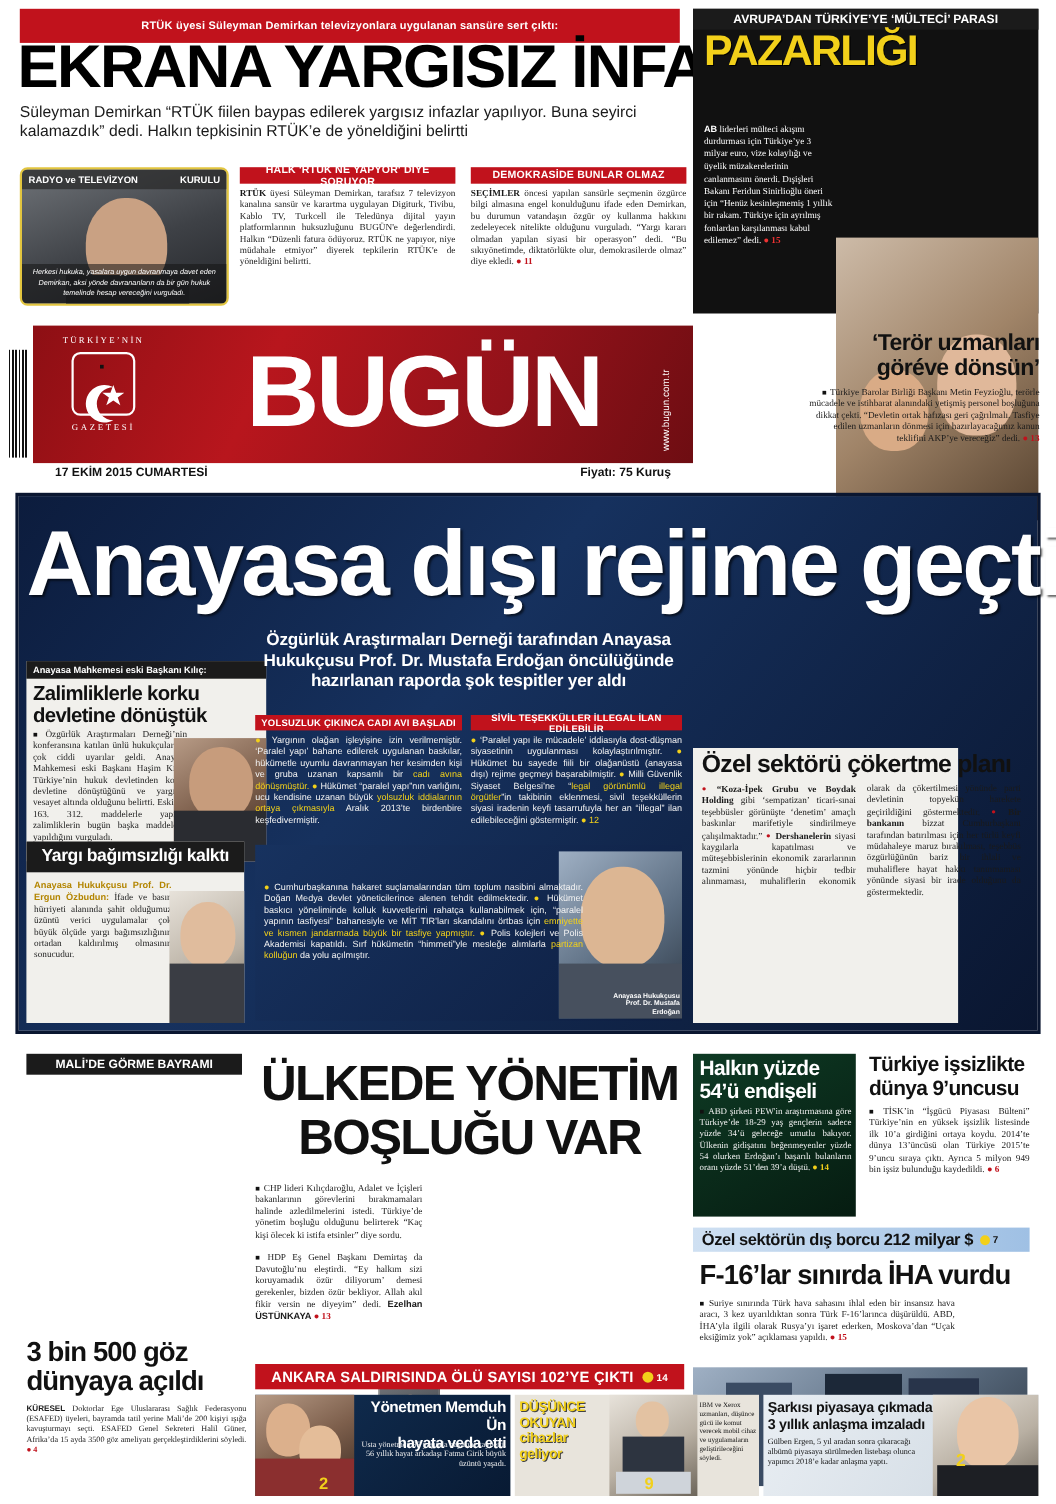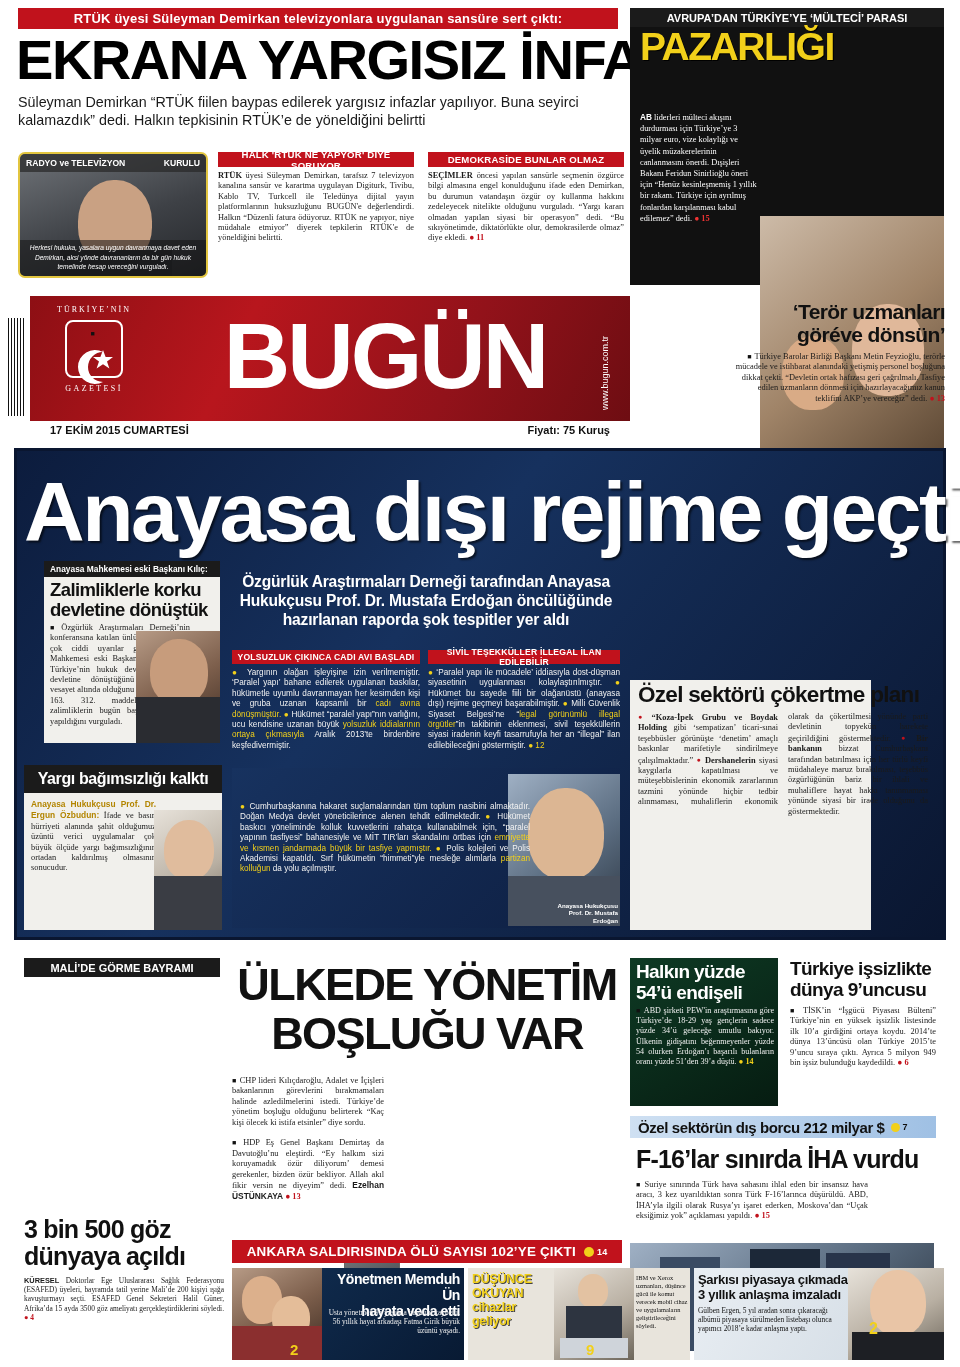--- a/index.html
+++ b/index.html
@@ -36,21 +36,21 @@
   .pgnum { color:#c1121c; font-weight:bold; }
 
   
   .photo { background:#8c8f93; overflow:hidden; position:relative; }
   .ph-grad1 { background:linear-gradient(160deg,#6f7378 0%,#3e4146 55%,#24262a 100%); }
   .ph-grad2 { background:linear-gradient(150deg,#b79b86 0%,#7d5f4c 50%,#3b2a21 100%); }
   .ph-grad3 { background:linear-gradient(140deg,#9fb0c4 0%,#5c6e82 55%,#2c3642 100%); }
   .ph-grad4 { background:linear-gradient(140deg,#cdbba8 0%,#a08468 50%,#56422f 100%); }
   .ph-grad6 { background:linear-gradient(150deg,#e7e2da 0%,#b9b0a3 55%,#6c655a 100%); }
   .face { position:absolute; border-radius:48% 48% 45% 45%; }
-  #top-kicker { left:18px; top:8px; width:600px; height:21px; font-size:13px; }
+  #top-kicker { left:18px; top:8px; width:600px; height:31px; font-size:10px; }
   #top-headline {
     left:16px; top:31px; width:606px; height:58px;
     font-weight:bold; font-size:55px; line-height:58px;
     letter-spacing:-1.5px; color:#000;
     font-family:"Liberation Sans", sans-serif;
     white-space:nowrap;
     transform:scaleX(1.02); transform-origin:left top;
   }
   #top-sub {
     left:18px; top:94px; width:600px;
@@ -112,21 +112,21 @@
   
   #main-block { left:14px; top:448px; width:932px; height:492px;
      background:linear-gradient(130deg,#0c1c3d 0%,#16315e 40%,#0a1630 100%);
      border:3px solid #0a1630; }
   #main-head { left:24px; top:458px; width:912px; height:110px;
      color:#fff; font-weight:bold; font-size:84px; line-height:108px;
      letter-spacing:-2.5px; text-align:center; white-space:nowrap;
      text-shadow:2px 2px 2px rgba(0,0,0,.6); }
 
   
-  #kilic-card { left:24px; top:561px; width:176px; height:182px; background:#f1f0ec;margin-left:20px; }
+  #kilic-card { left:24px; top:601px; width:218px; height:182px; background:#f1f0ec; }
   #kilic-kicker { position:absolute; left:0; top:0; width:100%; height:16px;
      background:#1b1b1b; color:#fff; font-size:8.4px; font-weight:bold;
      display:flex; align-items:center; padding-left:6px;}
   #kilic-head { position:absolute; left:6px; top:19px; width:186px;
      font-weight:bold; font-size:18.5px; line-height:20px; letter-spacing:-.6px;}
   #kilic-text { position:absolute; left:6px; top:62px; width:140px; }
   #kilic-photo { position:absolute; right:0; bottom:0; width:84px; height:112px; }
 
   #yargi-card { left:24px; top:765px; width:198px; height:165px; background:#f1f0ec; }
   #yargi-head { position:absolute; left:0; top:0; width:100%; height:28px;

